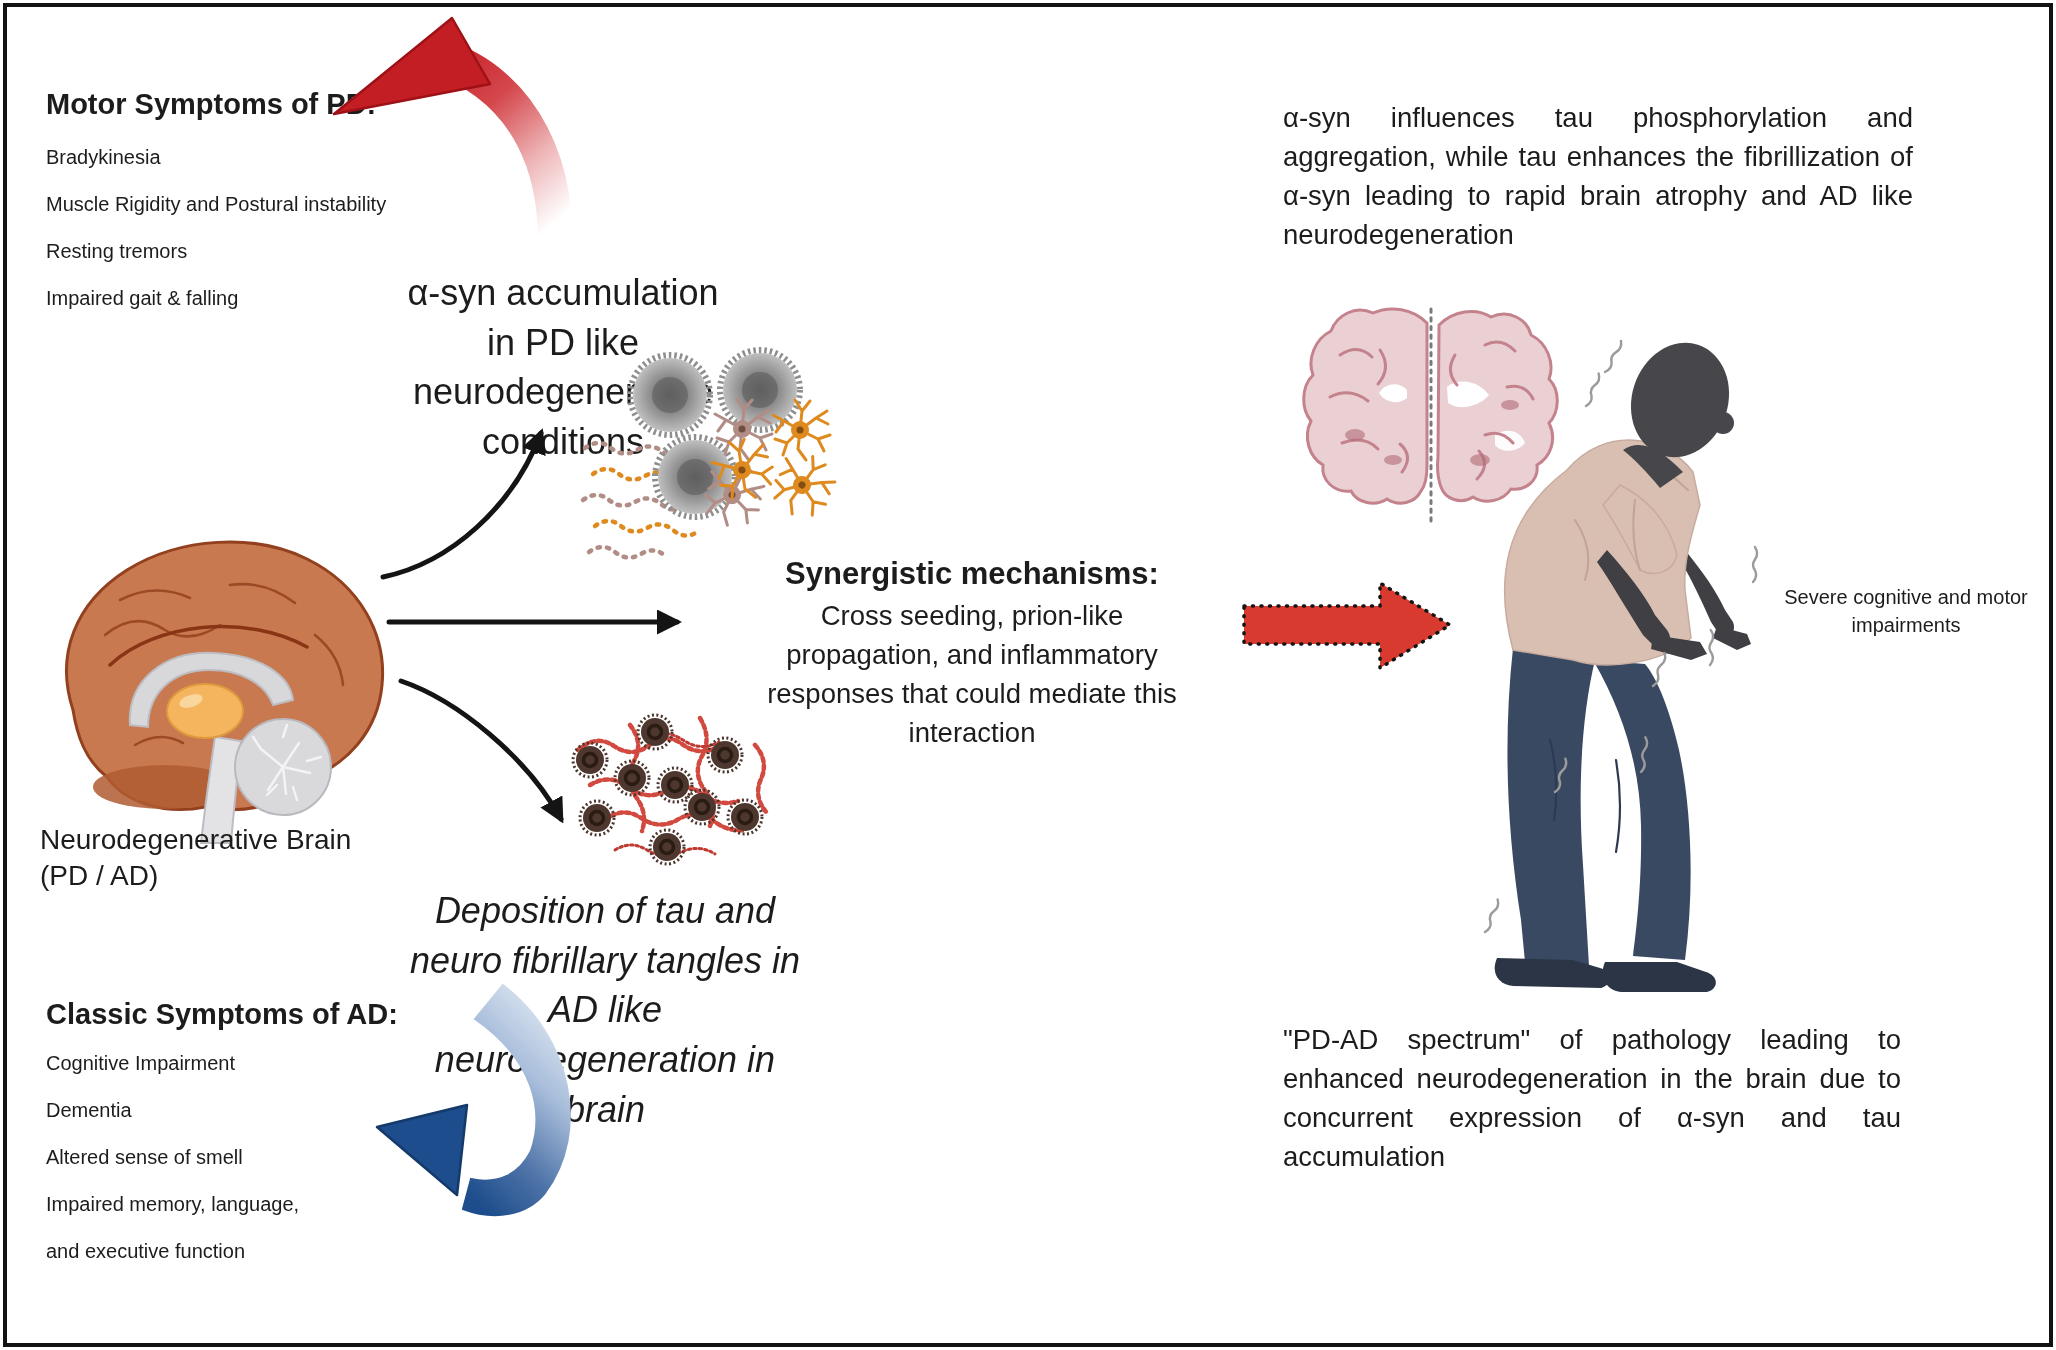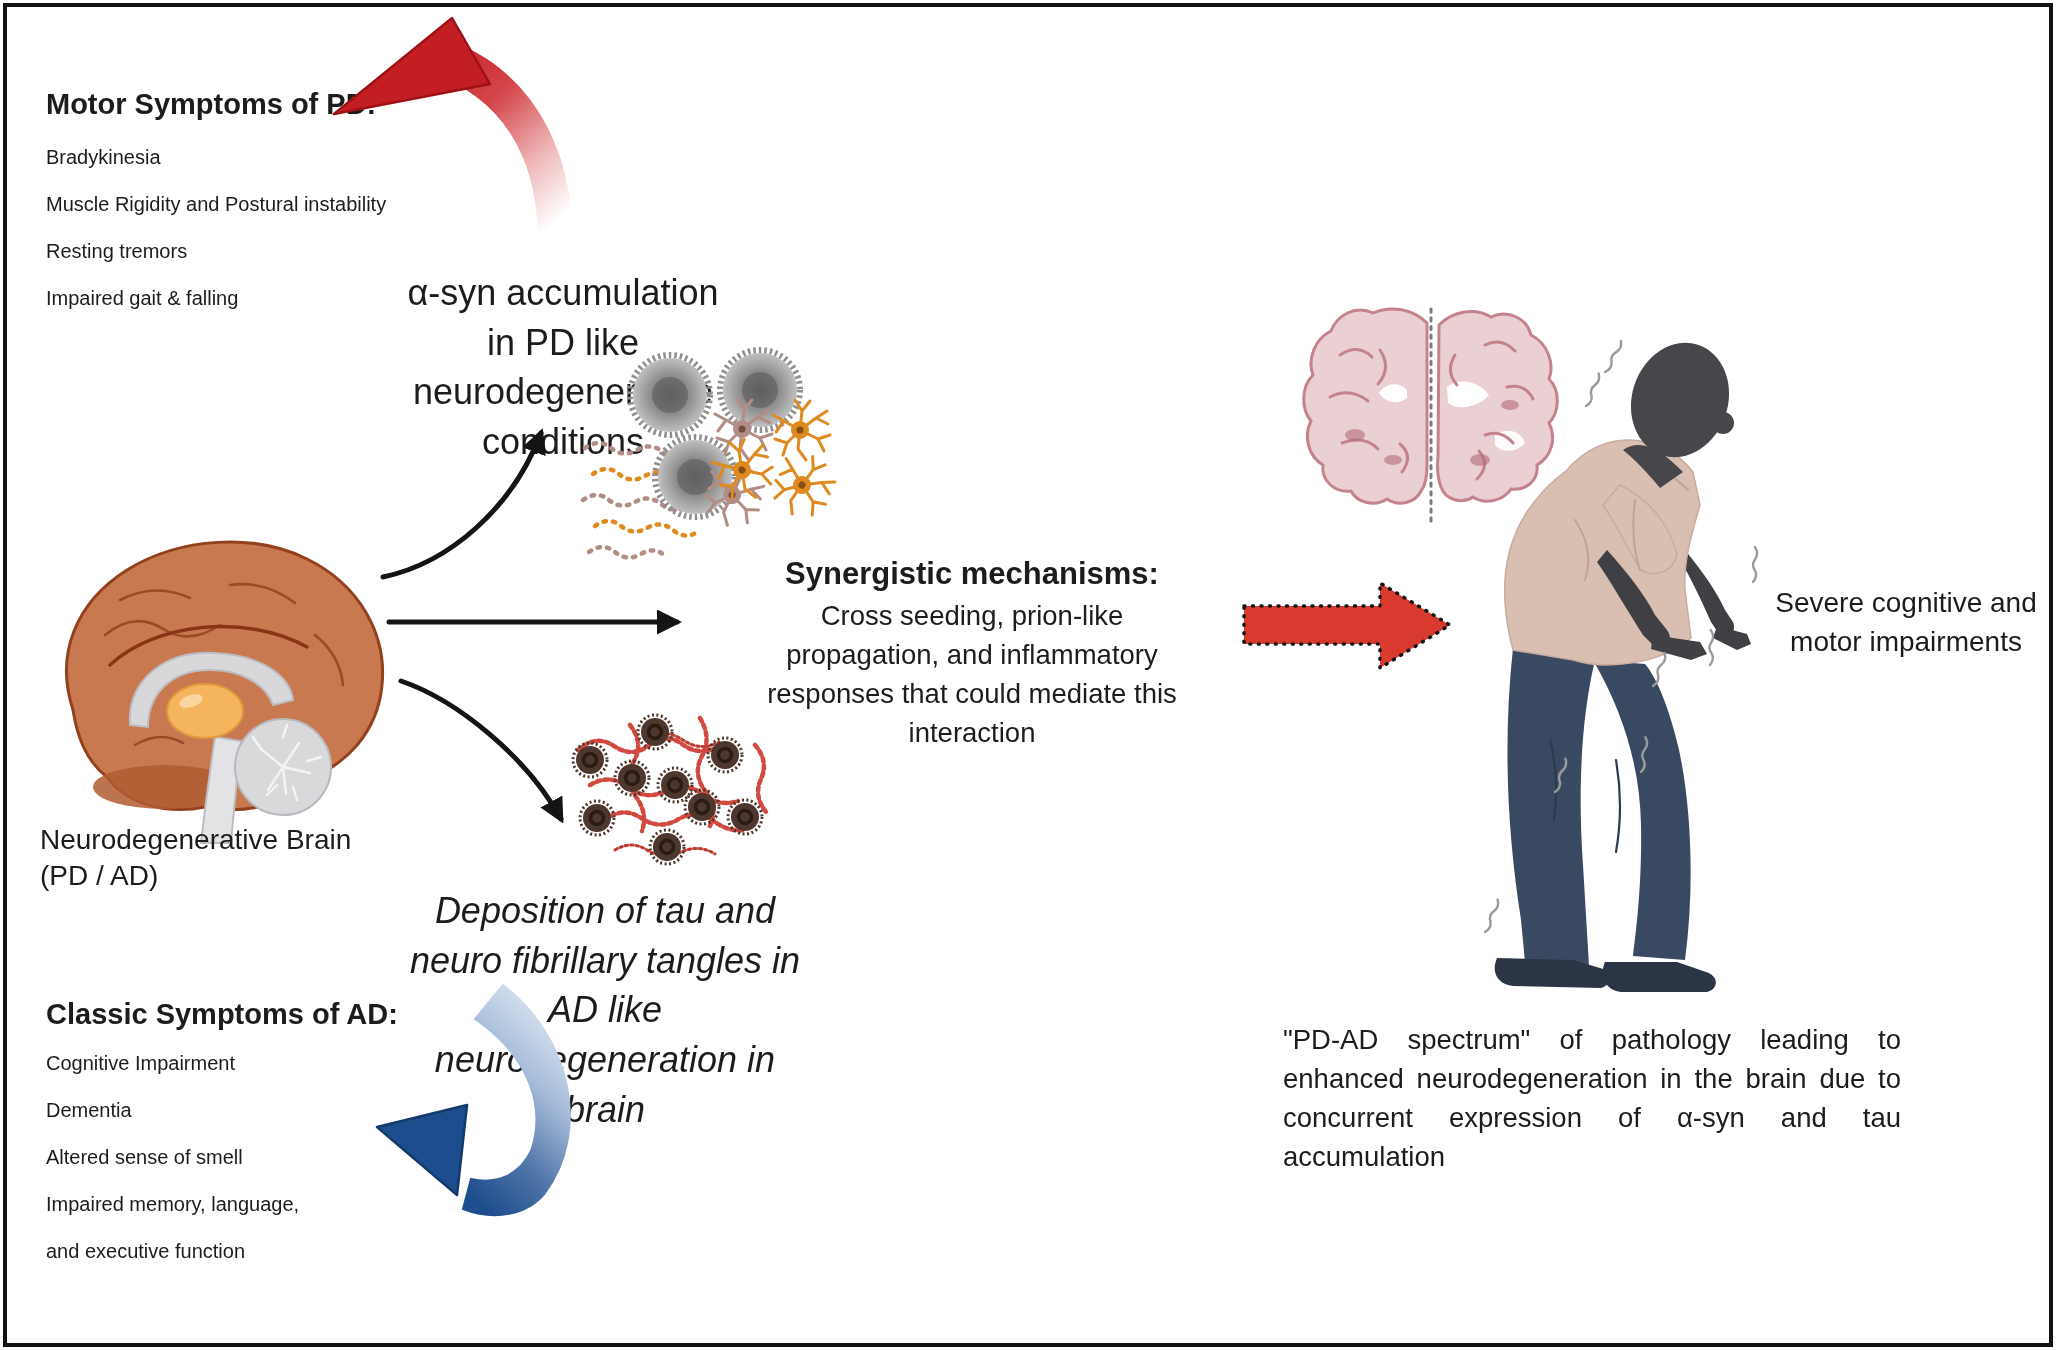--- a/index.html
+++ b/index.html
@@ -174,20 +174,21 @@
         <stop offset="0" stop-color="#e2eaf4"></stop>
           <stop offset="0.35" stop-color="#a9bedb"></stop>
         <stop offset="0.7" stop-color="#4f74a8"></stop>
           <stop offset="1" stop-color="#1d4d8c"></stop>
       </linearGradient>
     </defs>
     <path d="M 148,10 C 216,62 236,156 190,218 C 172,240 140,246 108,234 L 116,204 C 142,210 164,200 176,176 C 190,136 178,84 120,44 Z" fill="url(#bg2)" stroke="url(#bg2)" stroke-width="2"></path>
     <path d="M 22,152 L 112,130 L 102,220 Z" fill="#1d4d8c" stroke="#143a6b" stroke-width="2.5" stroke-linejoin="round"></path>
   </svg>
 
+  <div class="abs para" style="left:1283px;top:98px;width:630px;">α-syn influences tau phosphorylation and aggregation, while tau enhances the fibrillization of α-syn leading to rapid brain atrophy and AD like neurodegeneration</div>
 
   <svg class="abs" style="left:1295px;top:295px;" width="280" height="240" viewBox="0 0 280 240">
     <path d="M 136,14 V 228" stroke="#7a7a7a" stroke-width="3" stroke-dasharray="3.2 5.5" stroke-linecap="round"></path>
     <path d="M 132,28 C 118,14 96,10 78,18 C 60,10 42,20 36,36 C 20,44 12,64 18,80 C 6,92 6,114 16,126 C 8,142 14,162 28,170 C 26,186 40,198 56,196 C 62,208 80,212 92,204 C 104,212 120,208 126,196 C 131,190 132,180 132,170 Z" fill="#ead0d3" stroke="#c4838c" stroke-width="3"></path>
     <path d="M 144,30 C 158,16 180,12 196,22 C 214,14 232,24 236,40 C 252,48 260,68 254,84 C 266,96 264,118 254,128 C 262,144 256,162 242,170 C 244,186 230,196 216,194 C 208,206 190,210 178,202 C 166,210 150,204 146,192 C 143,184 142,172 143,162 Z" fill="#ead0d3" stroke="#c4838c" stroke-width="3"></path>
     <path d="M 112,95 C 104,86 90,88 84,98 C 90,108 104,110 112,103 Z" fill="#ffffff"></path>
     <path d="M 152,92 C 164,82 184,86 194,100 C 184,112 164,116 153,108 Z" fill="#ffffff"></path>
     <path d="M 200,140 C 212,132 226,136 230,148 C 222,158 206,158 200,150 Z" fill="#ffffff" opacity="0.9"></path>
     <path class="gyru" d="M 45,60 q 18,-12 32,2 m -42,40 q 20,-10 38,4 m -26,42 q 22,-8 36,6"></path>
     <path class="gyru" d="M 85,55 q 12,18 -2,34 m 22,60 q 14,12 2,28"></path>
@@ -234,16 +235,16 @@
       <use href="#sq" transform="translate(131,86) rotate(8)"></use>
       <use href="#sq" transform="translate(255,345) rotate(-12)"></use>
       <use href="#sq" transform="translate(198,366) rotate(6)"></use>
       <use href="#sq" transform="translate(100,472) rotate(4)"></use>
       <use href="#sq" transform="translate(186,452) rotate(-6)"></use>
       <use href="#sq" transform="translate(30,612) rotate(8)"></use>
       <use href="#sq" transform="translate(298,262) rotate(-10)"></use>
     </g>
   </svg>
 
-  <div class="abs cap" style="left:1756px;top:584px;width:300px;font-size:28px;">Severe cognitive and motor impairments</div>
+  <div class="abs cap" style="left:1756px;top:584px;width:300px;font-size:20px;">Severe cognitive and motor impairments</div>
 
   <div class="abs para" style="left:1283px;top:1020px;width:618px;">"PD-AD spectrum" of pathology leading to enhanced neurodegeneration in the brain due to concurrent expression of α-syn and tau accumulation</div>
 </div>
 
 </body></html>

